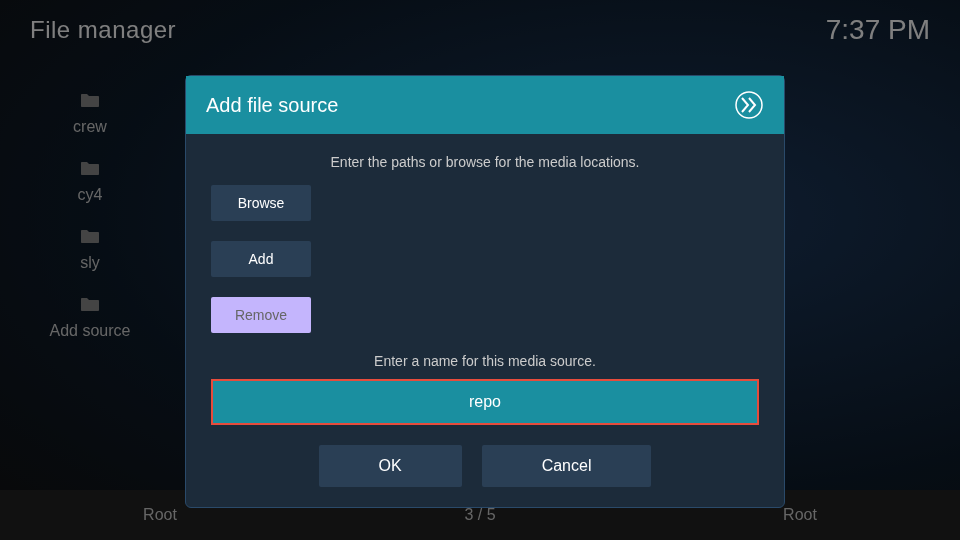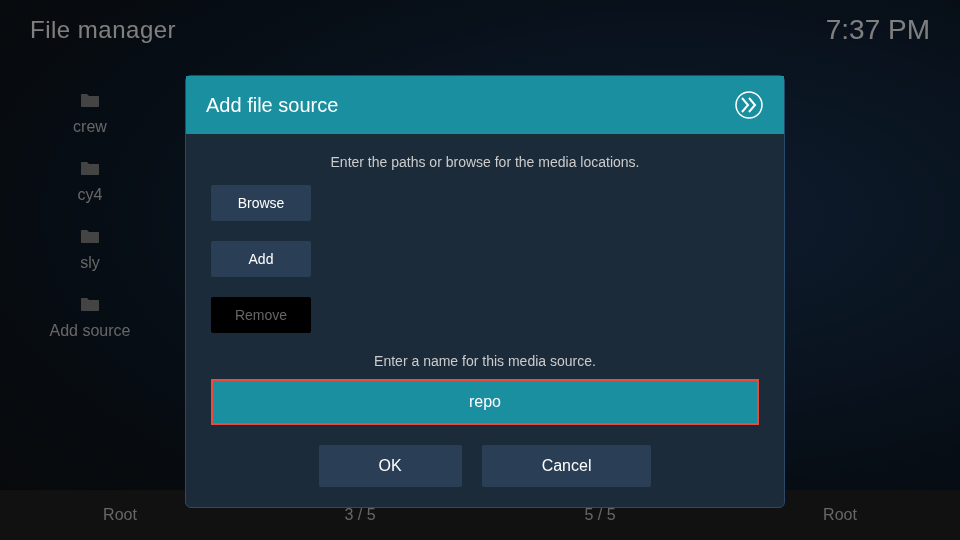--- a/index.html
+++ b/index.html
@@ -183,21 +183,21 @@
       text-align: center;
       color: #fff;
       border-radius: 2px;
     }
 
     .btn-action {
       background: #2a3f55;
     }
 
     .btn-disabled {
-      background: #000000;
+      background: #c4b5fd;
       color: #666;
       cursor: default;
     }
 
     .dialog-label {
       text-align: center;
       font-size: 14px;
       color: #ccc;
       margin-bottom: 10px;
     }
@@ -306,15 +306,14 @@
     <div class="dialog-actions">
       <button class="btn-dialog">OK</button>
       <button class="btn-dialog">Cancel</button>
     </div>
   </div>
 </div>
 
 <div class="footer">
   <span class="footer-item">Root</span>
   <span class="footer-item">3 / 5</span>
-  <span class="footer-item">5 / 5</span>
   <span class="footer-item">Root</span>
 </div>
 
 </body></html>

